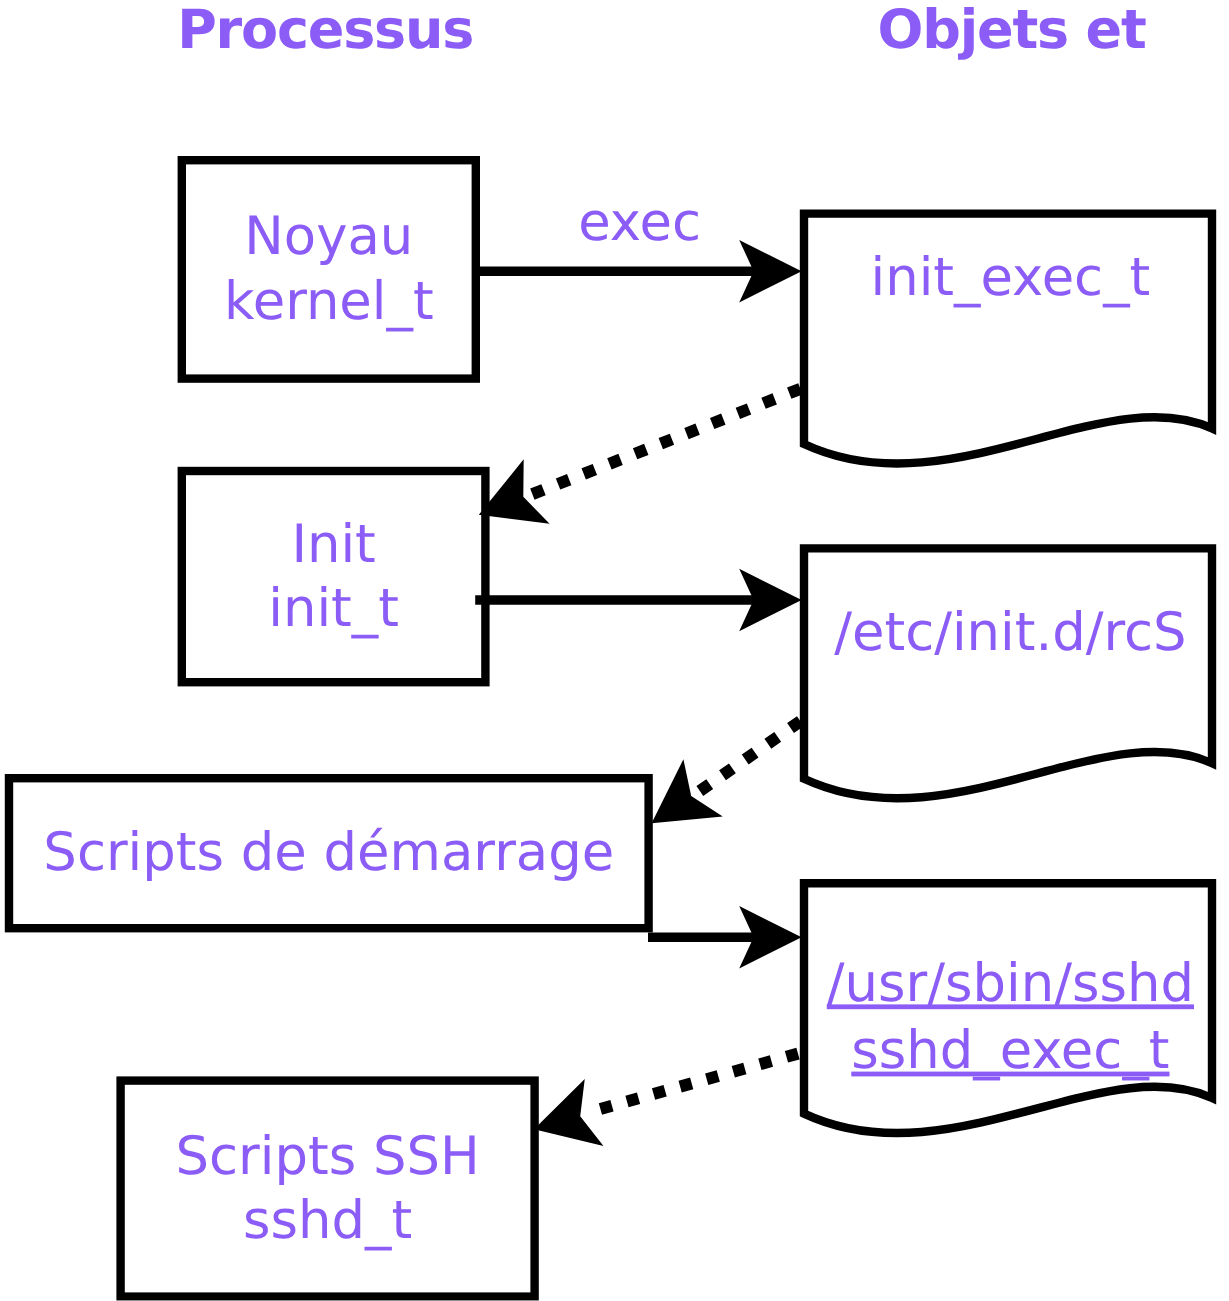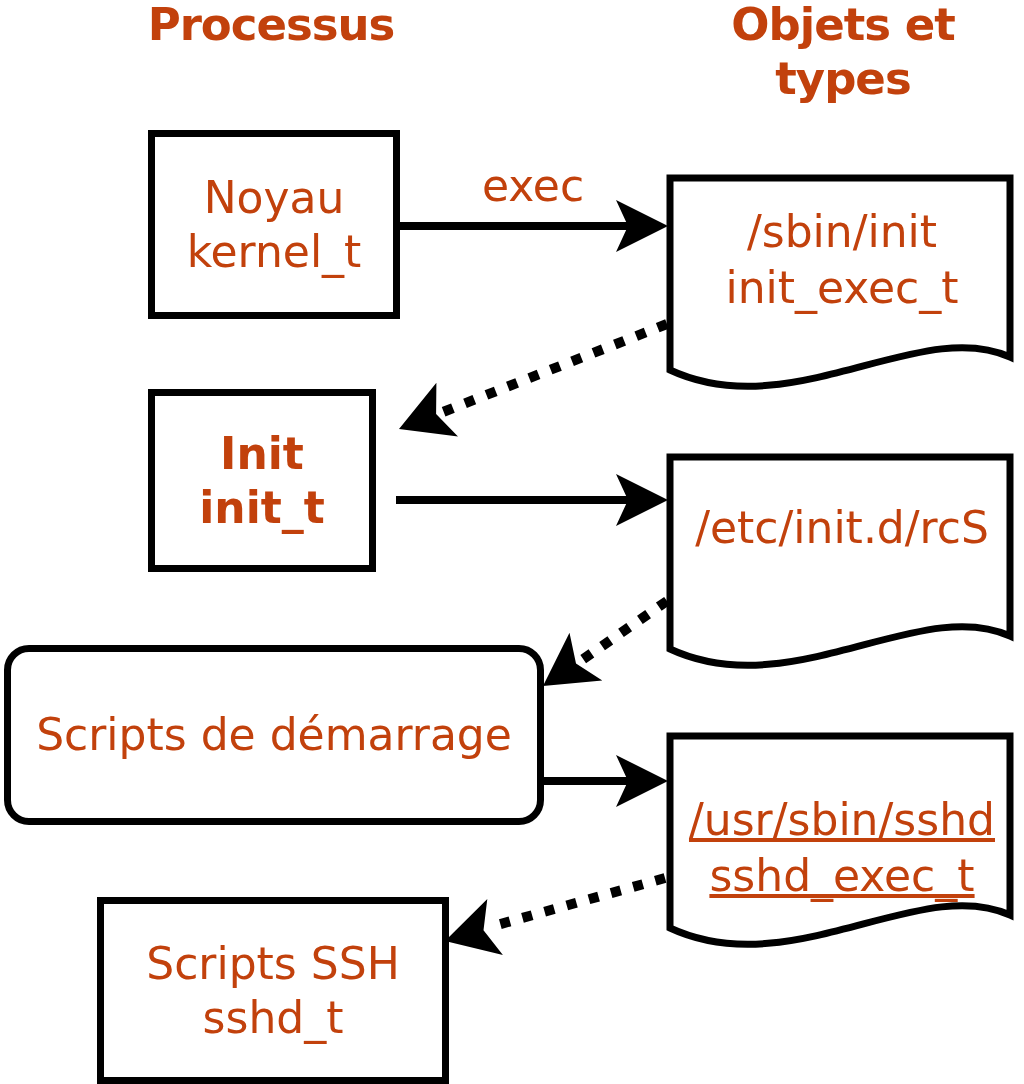--- a/index.html
+++ b/index.html
@@ -3,21 +3,21 @@
 <meta charset="utf-8">
 <style>
   * { margin: 0; padding: 0; box-sizing: border-box; }
   html, body { background: #ffffff; }
   .canvas {
     position: relative;
     width: 1024px;
     height: 1084px;
     background: #ffffff;
     font-family: "DejaVu Sans", "Liberation Sans", sans-serif;
-    color: #c2410c;
+    color: #8b5cf6;
     overflow: hidden;
   }
   .col-header {
     position: absolute;
     text-align: center;
     font-weight: bold;
     font-size: 45px;
     line-height: 54px;
     letter-spacing: -1px;
     white-space: nowrap;
@@ -63,32 +63,31 @@
 </head>
 <body>
 
 <div class="canvas">
 
   <div class="col-header" style="left:61px; top:-2px; width:420px;">
     <div>Processus</div>
   </div>
   <div class="col-header" style="left:683px; top:-2px; width:320px;">
     <div>Objets et</div>
-    <div>types</div>
   </div>
 
   <div class="process-box" style="left:148px; top:130px; width:252px; height:189px;">
     <div>Noyau</div>
     <div>kernel_t</div>
   </div>
-  <div class="process-box" style="left:148px; top:389px; width:228px; height:183px;font-weight:bold;">
+  <div class="process-box" style="left:148px; top:389px; width:260px; height:183px;">
     <div>Init</div>
     <div>init_t</div>
   </div>
-  <div class="process-box" style="left:4px; top:645px; width:540px; height:180px;border-radius:25px;">
+  <div class="process-box" style="left:4px; top:645px; width:540px; height:132px;">
     <div>Scripts de démarrage</div>
   </div>
   <div class="process-box" style="left:97px; top:897px; width:352px; height:187px;">
     <div>Scripts SSH</div>
     <div>sshd_t</div>
   </div>
 
   <svg class="svg-layer" viewBox="0 0 1024 1084">
 
     <path d="M 670 178 L 1010 178 L 1010 357 C 920 316 790 426 670 370 Z" fill="#ffffff" stroke="#000000" stroke-width="7"></path>
@@ -108,21 +107,20 @@
     <polygon points="399,429 436.4,382.7 436.1,414 458,436.5" fill="#000000"></polygon>
 
     <line x1="667" y1="601" x2="582" y2="660" stroke="#000000" stroke-width="10" stroke-dasharray="10 13"></line>
     <polygon points="543,686 569.5,632.7 576,663.4 602.3,680.5" fill="#000000"></polygon>
 
     <line x1="665" y1="878" x2="490" y2="927" stroke="#000000" stroke-width="10" stroke-dasharray="10 13"></line>
     <polygon points="445,941 487.3,899.1 483.5,930.2 502.9,954.9" fill="#000000"></polygon>
   </svg>
 
   <div class="doc-label" style="top:204px;">
-    <div>/sbin/init</div>
     <div>init_exec_t</div>
   </div>
   <div class="doc-label" style="top:500px;">
     <div>/etc/init.d/rcS</div>
   </div>
   <div class="doc-label" style="top:792px;text-decoration:underline;">
     <div>/usr/sbin/sshd</div>
     <div>sshd_exec_t</div>
   </div>
 

